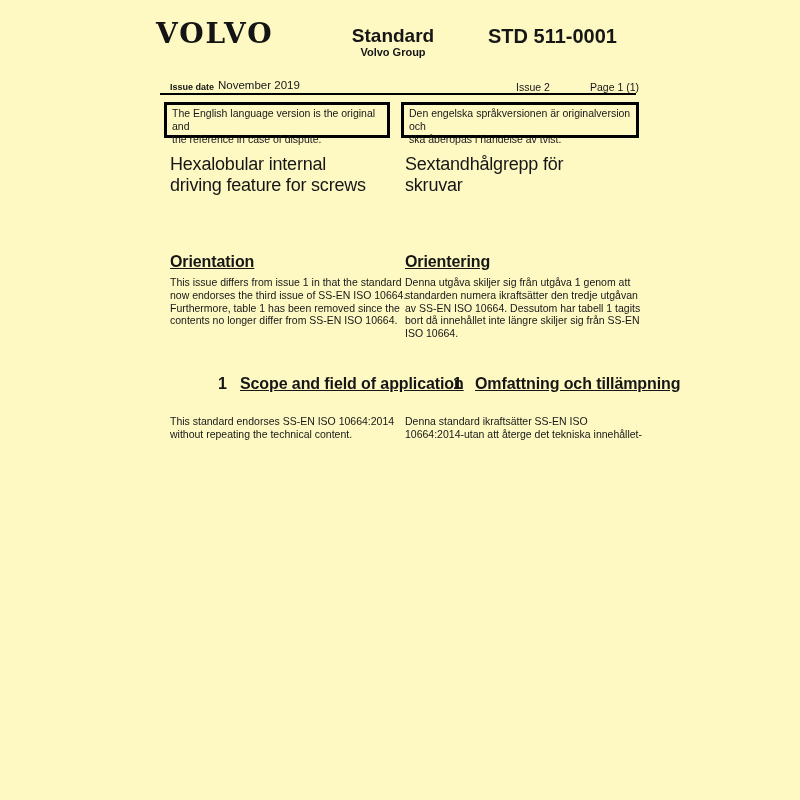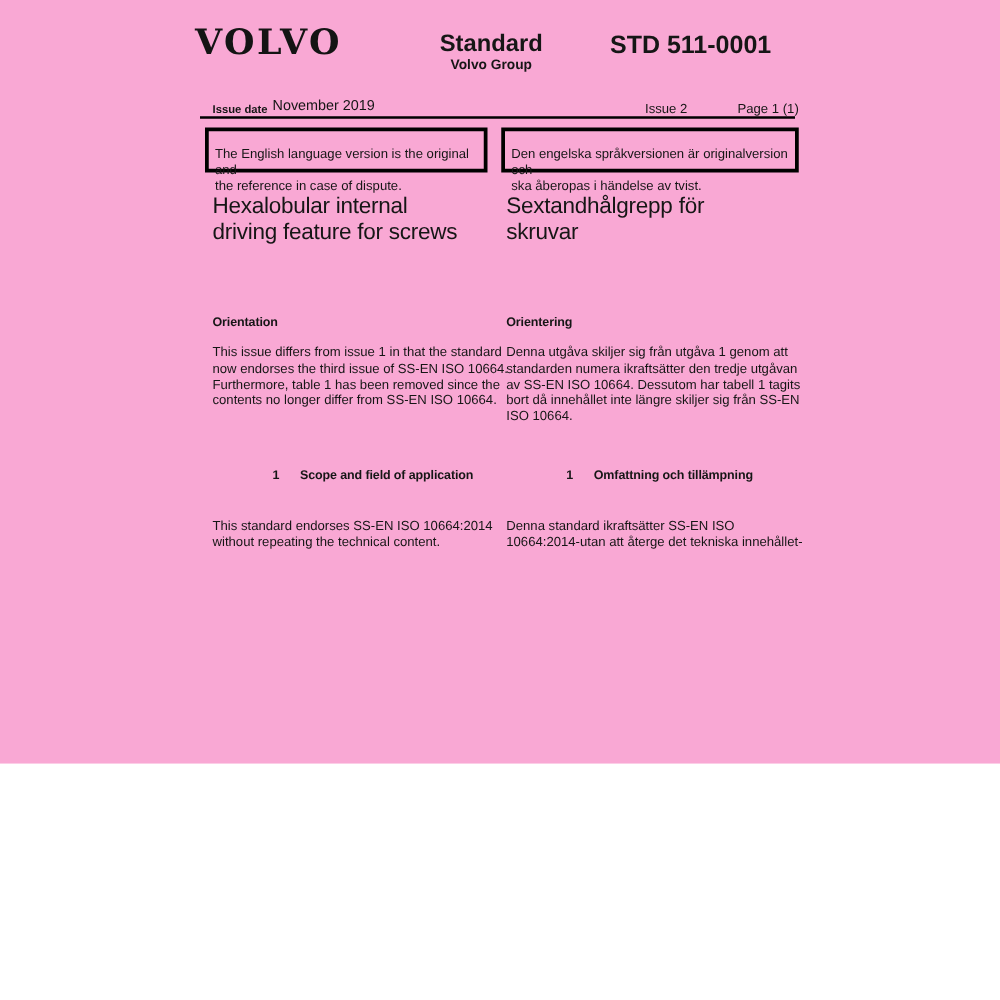--- a/index.html
+++ b/index.html
@@ -1,22 +1,22 @@
 <!DOCTYPE html>
 <html><head>
 <meta charset="utf-8">
 <style>
   * { margin: 0; padding: 0; box-sizing: border-box; }
   html, body { background: #ffffff; }
   body { font-family: "Liberation Sans", sans-serif; color: #161616; }
   .page {
     position: relative;
     width: 800px;
-    height: 611px;
-    background: #f9a8d4;
+    height: 800px;
+    background: #fef9c3;
     overflow: hidden;
   }
   
   .logo {
     position: absolute;
     left: 156px; top: 17px;
     font-family: "DejaVu Serif", serif;
     font-weight: bold;
     font-size: 28px;
     letter-spacing: 2px;
@@ -71,44 +71,45 @@
     left: 160px; top: 93px;
     width: 476px; height: 2px;
     background: #000000;
   }
   
   .notice {
     position: absolute;
     top: 102px;
     height: 36px;
     border: 3px solid #000000;
-    padding: 12px 5px;
+    padding: 2px 5px;
     font-size: 10.5px;
     line-height: 13px;
     white-space: pre-line;
   }
   .notice-en { left: 164px; width: 226px; }
   .notice-sv { left: 401px; width: 238px; }
   
   .col-left  { left: 170px; }
   .col-right { left: 405px; }
   .main-title {
     position: absolute;
     top: 154px;
     font-size: 18px;
     font-weight: normal;
     line-height: 20.5px;
     white-space: pre-line;
     letter-spacing: -0.2px;
   }
   .section-heading {
     position: absolute;
-    font-size: 10px;
+    font-size: 16px;
     font-weight: bold;
     letter-spacing: -0.1px;
+    text-decoration: underline;
   }
   .heading-number {
     display: inline-block;
     width: 22px;
   }
   .body-text {
     position: absolute;
     font-size: 10.5px;
     line-height: 12.8px;
     white-space: pre-line;

